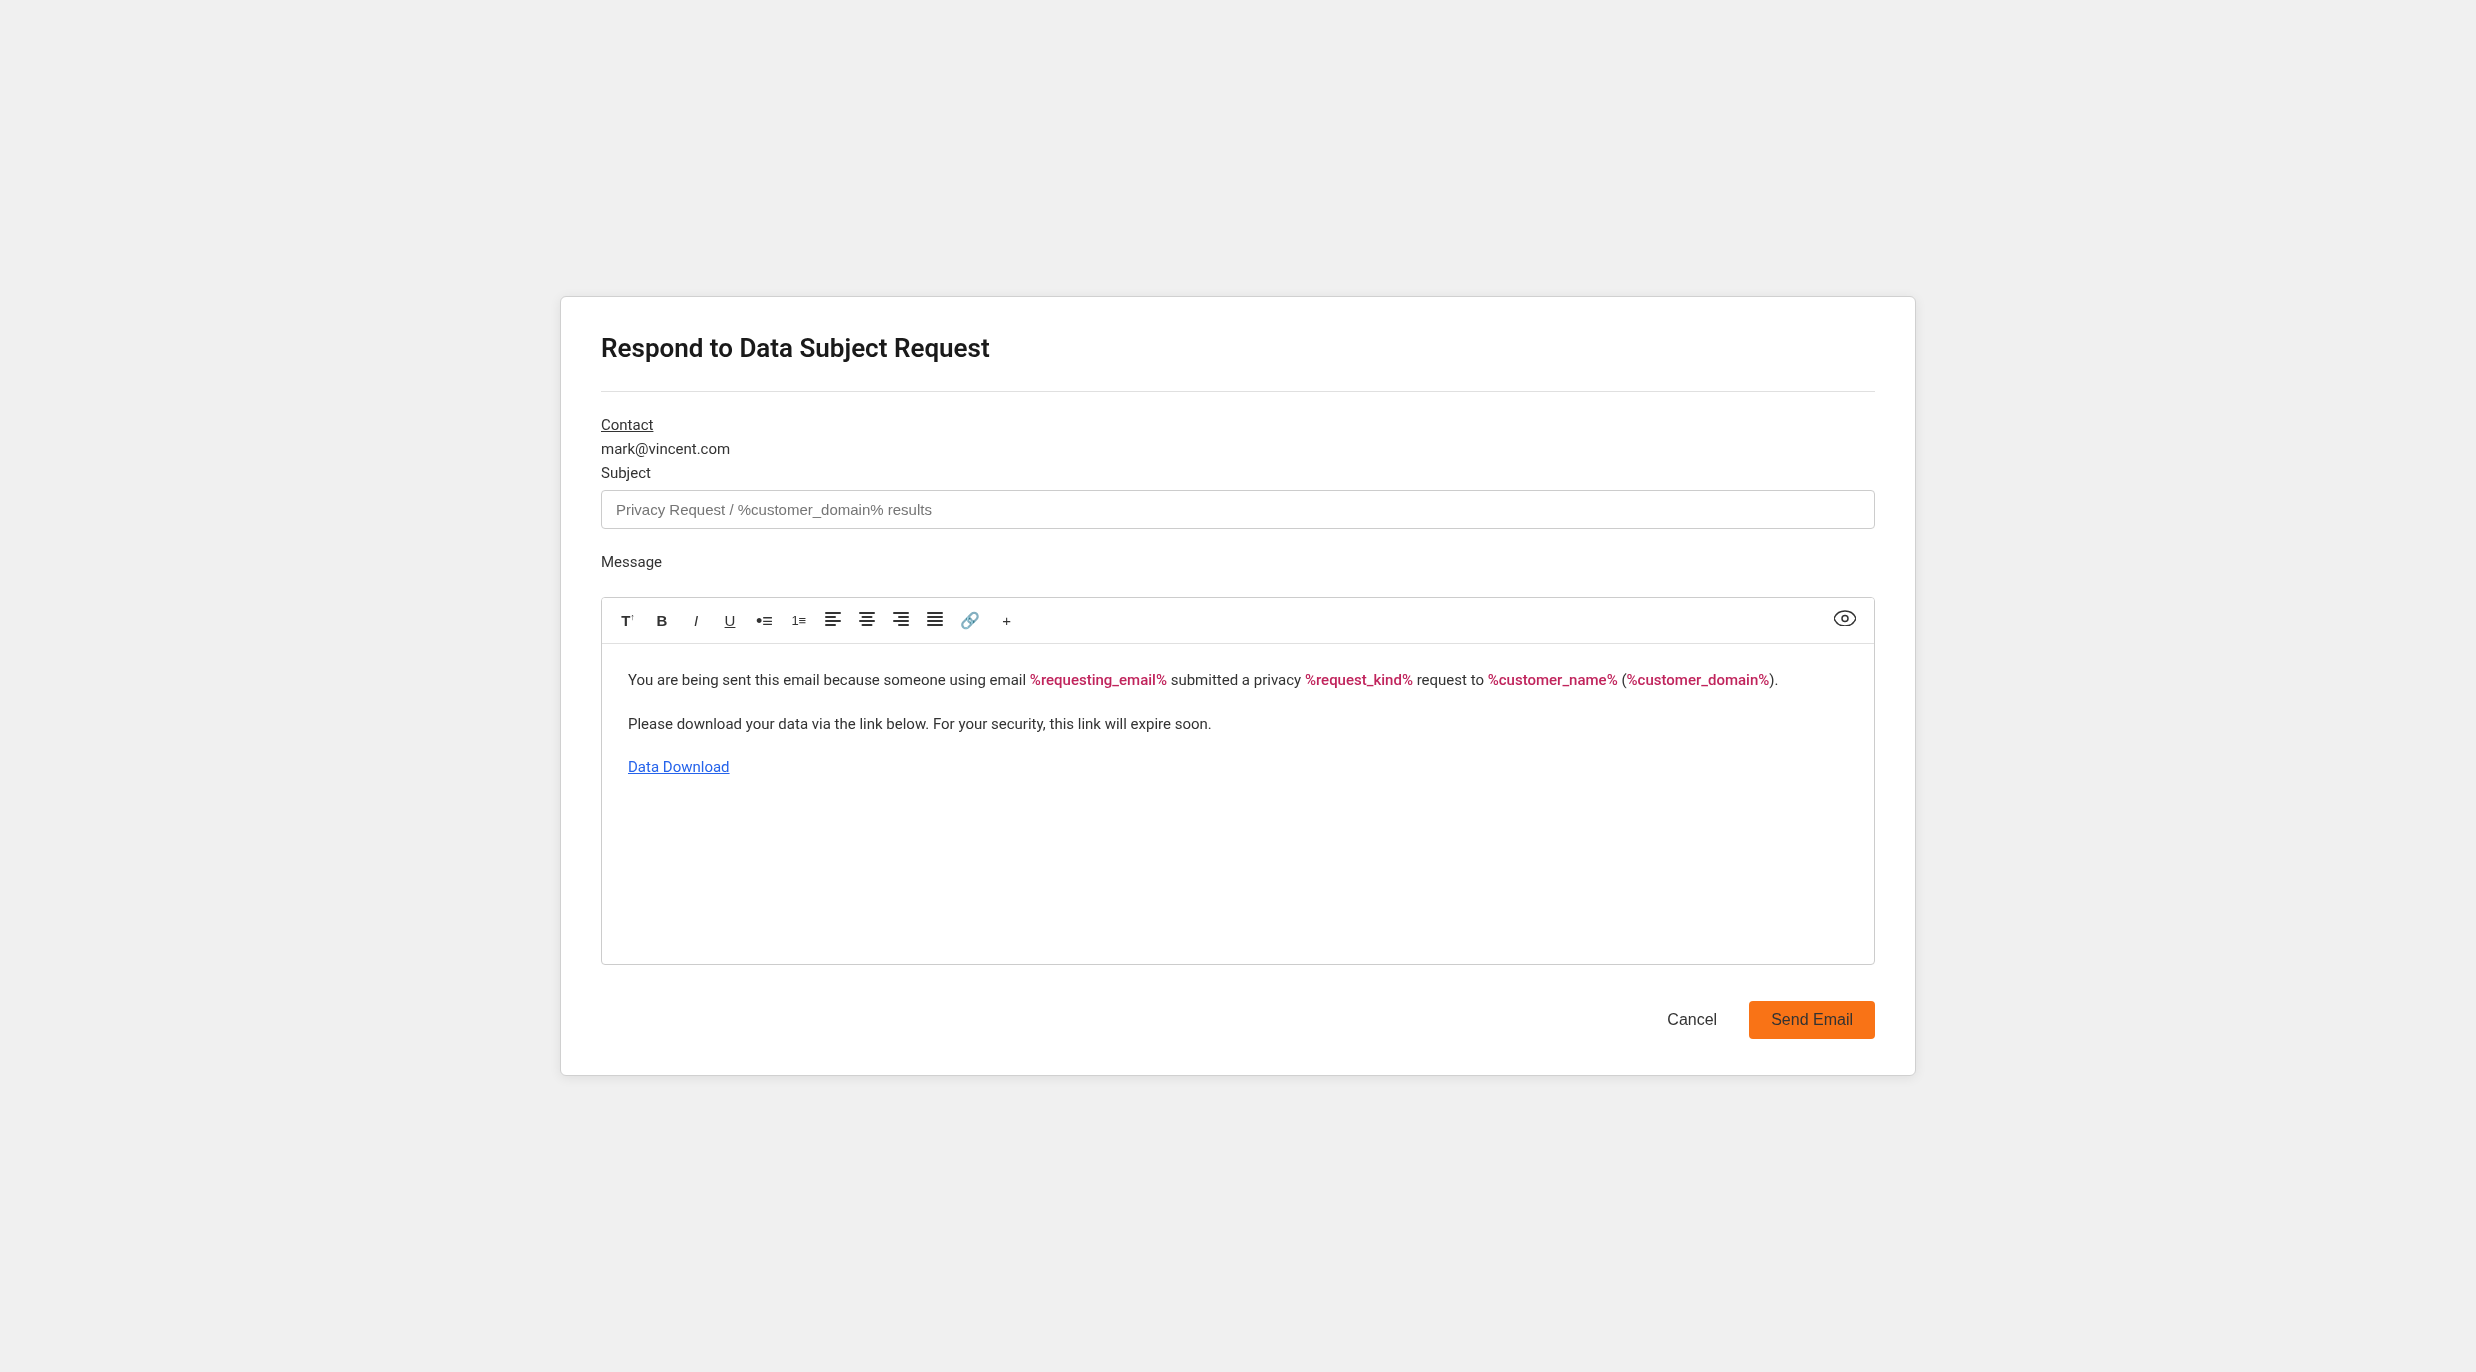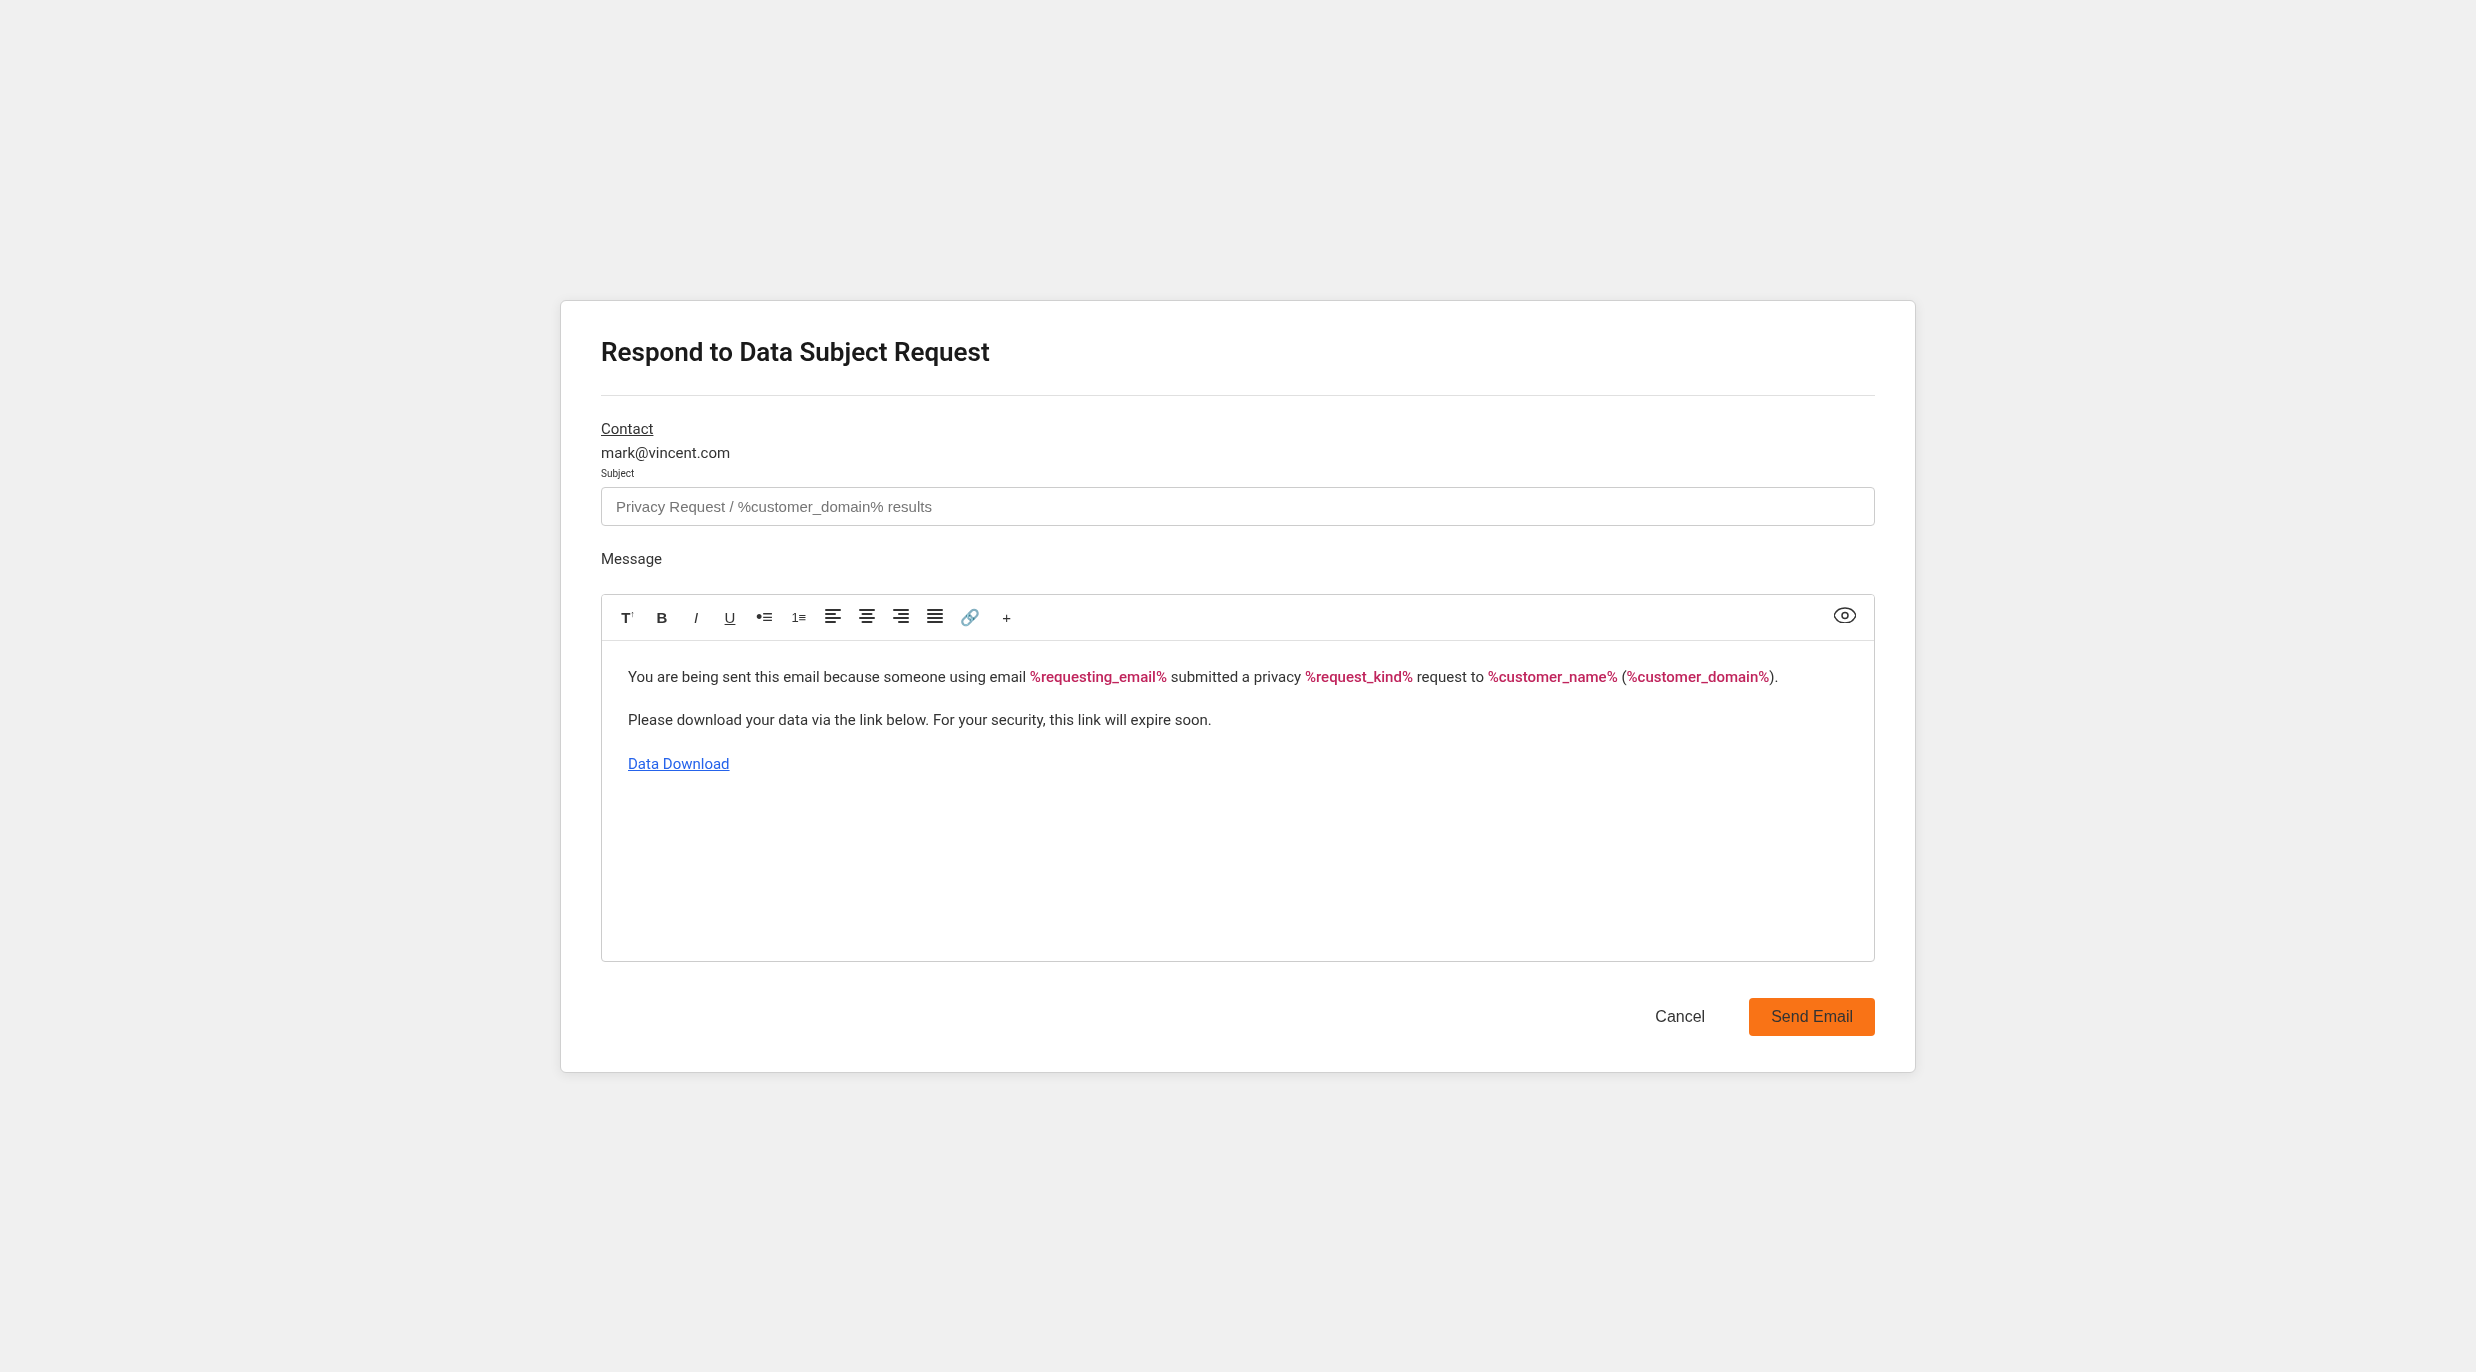--- a/index.html
+++ b/index.html
@@ -47,21 +47,21 @@
       text-decoration: underline;
     }
 
     .contact-email {
       font-size: 15px;
       color: #333;
       margin-bottom: 6px;
     }
 
     .subject-label {
-      font-size: 10px;
+      font-size: 15px;
       color: #333;
       margin-bottom: 8px;
     }
 
     .subject-input {
       width: 100%;
       padding: 10px 14px;
       border: 1px solid #ccc;
       border-radius: 4px;
       font-size: 15px;
@@ -151,21 +151,21 @@
     .data-link {
       color: #2563eb;
       text-decoration: underline;
       cursor: pointer;
     }
 
     .footer {
       display: flex;
       justify-content: flex-end;
       align-items: center;
-      gap: 28px;
+      gap: 16px;
       padding-top: 4px;
     }
 
     .btn-cancel {
       background: none;
       border: none;
       font-size: 16px;
       color: #333;
       cursor: pointer;
       padding: 8px 16px;

